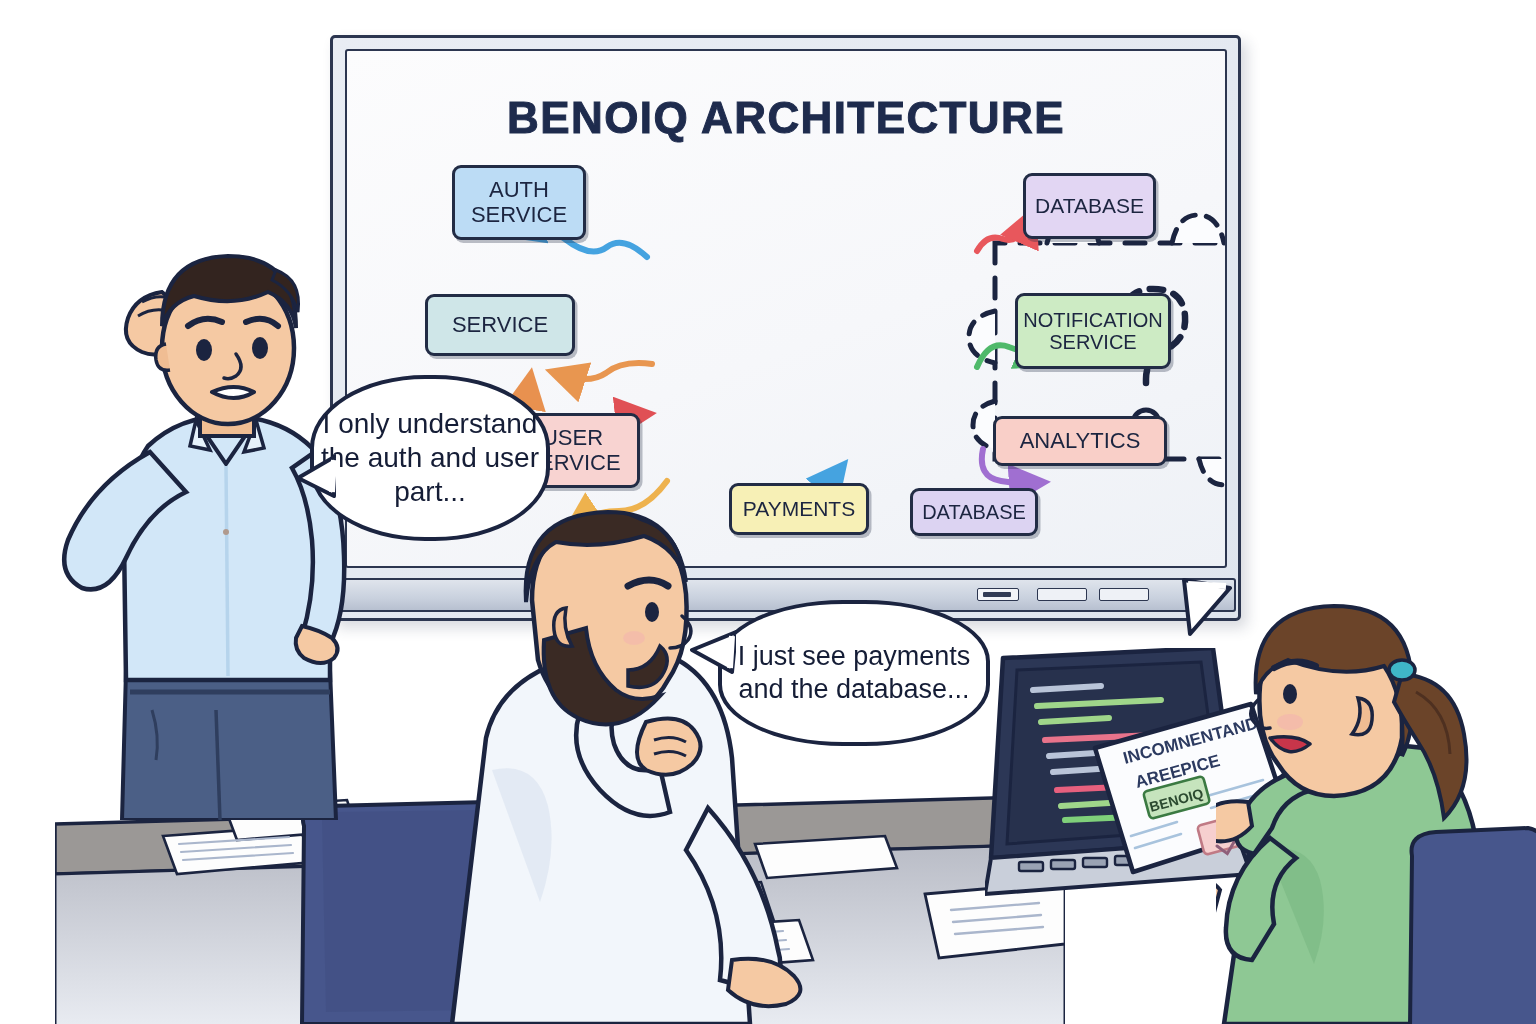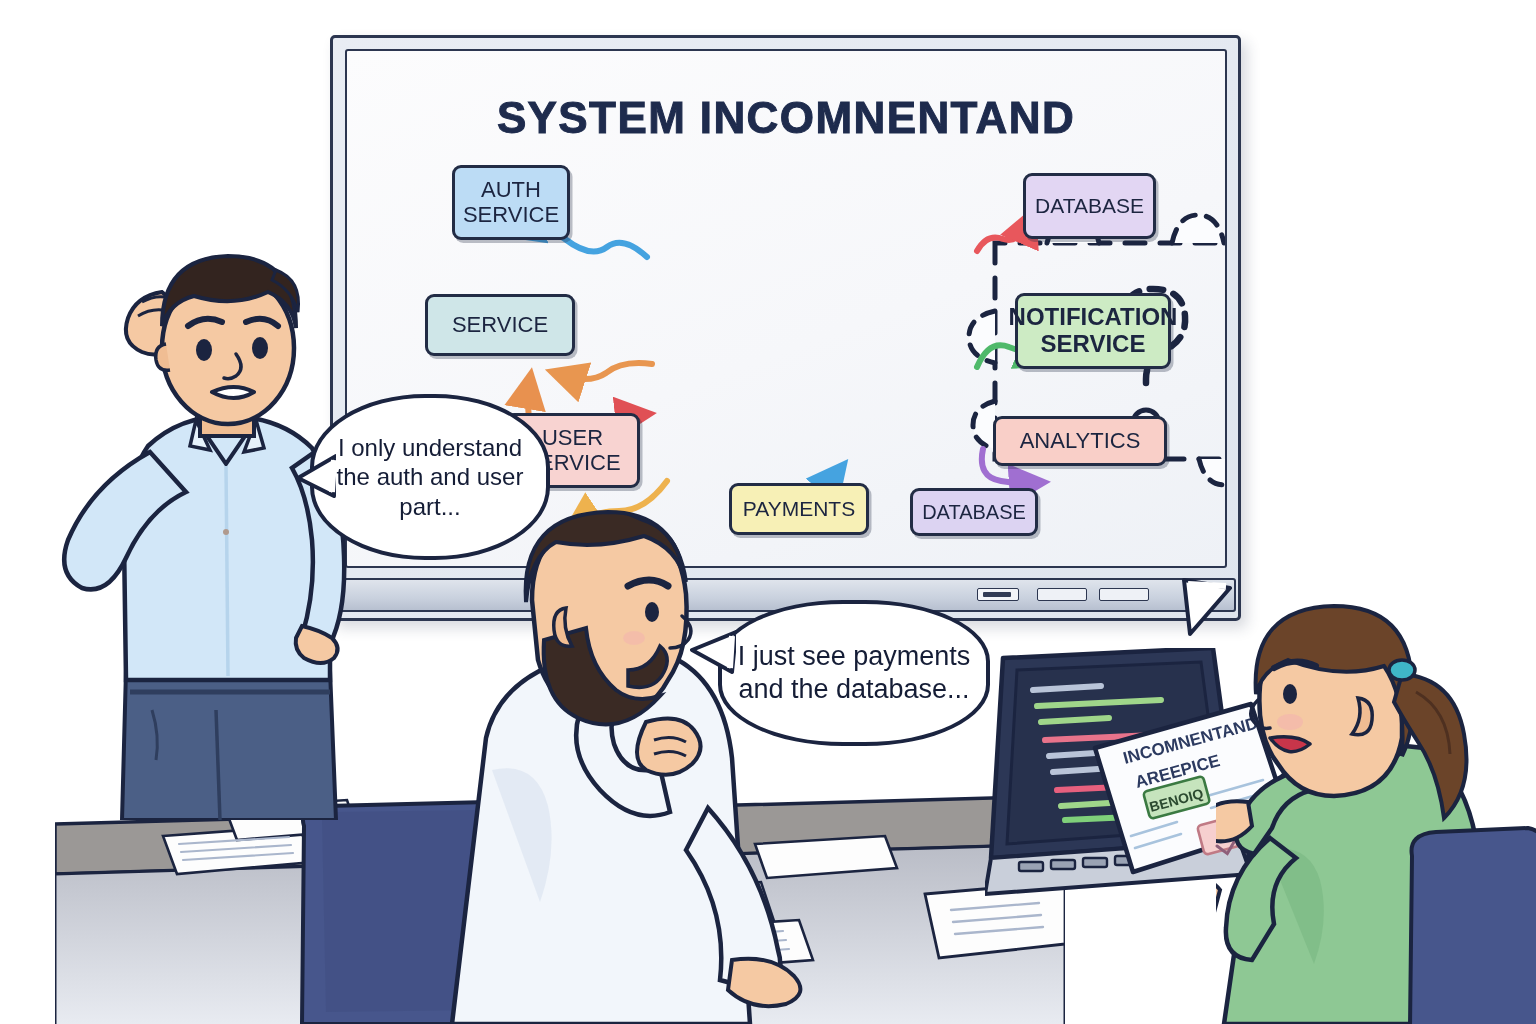--- a/index.html
+++ b/index.html
@@ -63,37 +63,37 @@
 
   
   .bubble{
     position:absolute;background:#ffffff;border:4px solid #1b2440;
     color:#151d36;text-align:center;box-sizing:border-box;
     display:flex;align-items:center;justify-content:center;
     line-height:1.22;font-weight:400;
   }
   .bubble .btxt{display:block;padding:0 6px;}
 
-  .bub1{left:310px;top:394px;width:240px;height:166px;border-radius:48%/44%;font-size:24px;}
+  .bub1{left:310px;top:375px;width:240px;height:166px;border-radius:48%/44%;font-size:28px;}
   .bub2{left:718px;top:600px;width:272px;height:146px;border-radius:46%/42%;font-size:27px;}
   .bub3{left:1096px;top:445px;width:380px;height:148px;border-radius:49%/46%;font-size:27px;}
 
   
   .laptop{position:absolute;left:985px;top:648px;width:270px;height:250px;}
   .tablet{position:absolute;left:1085px;top:700px;width:215px;height:180px;}
 </style>
 </head>
 <body>
 
 <div id="scene">
 
   <div class="wb-outer">
     <div class="wb-inner">
 
-      <div class="wb-title">SYSTEM INCOMNENTAND</div>
+      <div class="wb-title">BENOIQ ARCHITECTURE</div>
 
       <div class="puzzle">
         <svg viewBox="0 0 330 300" fill="none">
           <path d="M8 42 L8 258 L322 258 L322 42 Z" stroke="#1b2440" stroke-width="5" stroke-dasharray="20 15" stroke-linecap="round" fill="none"></path>
 
           <path d="M60 42 q6 -26 26 -26 q20 0 26 26" stroke="#1b2440" stroke-width="5" stroke-dasharray="14 11" stroke-linecap="round" fill="#fbfcfe"></path>
           <path d="M185 42 q6 -28 26 -28 q20 0 26 28" stroke="#1b2440" stroke-width="5" stroke-dasharray="14 11" stroke-linecap="round" fill="#fbfcfe"></path>
 
           <path d="M8 110 q-26 6 -26 26 q0 20 26 26" stroke="#1b2440" stroke-width="5" stroke-dasharray="13 11" stroke-linecap="round" fill="#fbfcfe"></path>
           <path d="M8 200 q-22 6 -22 24 q0 18 22 24" stroke="#1b2440" stroke-width="5" stroke-dasharray="13 11" stroke-linecap="round" fill="#fbfcfe"></path>
@@ -149,39 +149,39 @@
         <path d="M212 390 q-28 10 -30 -22 q-2 -22 0 -34" stroke="#e8914f" stroke-width="6" fill="none" stroke-linecap="round" marker-end="url(#ah-or2)"></path>
 
         <path d="M320 430 q-22 30 -48 30 q-24 0 -42 12" stroke="#eeb24e" stroke-width="6" fill="none" stroke-linecap="round" marker-end="url(#ah-yel)"></path>
 
         <path d="M466 470 q8 -28 24 -48" stroke="#45a3e0" stroke-width="6" fill="none" stroke-linecap="round" marker-end="url(#ah-blue)"></path>
 
         <path d="M636 398 q-6 28 18 32 q18 3 32 2" stroke="#a06fd1" stroke-width="6" fill="none" stroke-linecap="round" marker-end="url(#ah-pur)"></path>
       </svg>
 
       <div id="svc-layer">
-          <div class="svc" style="left: 105px; top: 114px; width: 118px; height: 75px; background: rgb(188, 220, 245); border-color: rgb(34, 44, 69); font-size: 22px;">
+          <div class="svc" style="left: 105px; top: 114px; width: 134px; height: 75px; background: rgb(188, 220, 245); border-color: rgb(34, 44, 69); font-size: 22px;">
             <span>AUTH<br>SERVICE</span>
           </div>
           <div class="svc" style="left: 78px; top: 243px; width: 150px; height: 62px; background: rgb(207, 230, 232); border-color: rgb(34, 44, 69); font-size: 22px;">
             <span>SERVICE</span>
           </div>
           <div class="svc" style="left: 158px; top: 362px; width: 135px; height: 75px; background: rgb(248, 211, 209); border-color: rgb(34, 44, 69); font-size: 22px;">
             <span>USER<br>SERVICE</span>
           </div>
           <div class="svc" style="left: 382px; top: 432px; width: 140px; height: 52px; background: rgb(247, 240, 182); border-color: rgb(34, 44, 69); font-size: 21px; text-align: center;">
             <span>PAYMENTS</span>
           </div>
           <div class="svc" style="left: 563px; top: 437px; width: 128px; height: 48px; background: rgb(220, 211, 242); border-color: rgb(34, 44, 69); font-size: 20px;">
             <span>DATABASE</span>
           </div>
           <div class="svc" style="left: 676px; top: 122px; width: 133px; height: 66px; background: rgb(226, 214, 243); border-color: rgb(34, 44, 69); font-size: 21px;">
             <span>DATABASE</span>
           </div>
-          <div class="svc" style="left: 668px; top: 242px; width: 156px; height: 76px; background: rgb(205, 235, 196); border-color: rgb(34, 44, 69); font-size: 24px; font-weight: bold;">
+          <div class="svc" style="left: 668px; top: 242px; width: 156px; height: 76px; background: rgb(205, 235, 196); border-color: rgb(34, 44, 69); font-size: 20px;">
             <span>NOTIFICATION<br>SERVICE</span>
           </div>
           <div class="svc" style="left: 646px; top: 365px; width: 174px; height: 50px; background: rgb(249, 207, 200); border-color: rgb(34, 44, 69); font-size: 22px;">
             <span>ANALYTICS</span>
           </div>
         </div>
 
     </div>
     <div class="wb-tray">
       <div class="tray-item eraser"></div>

